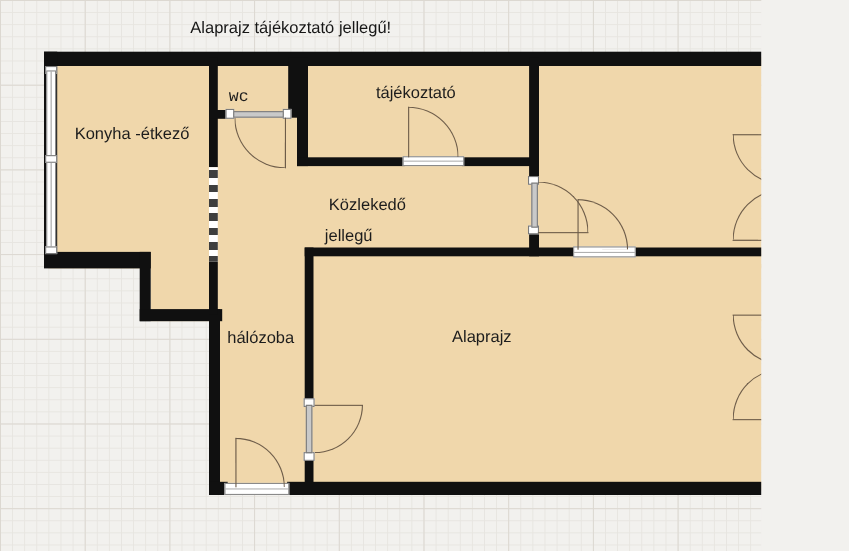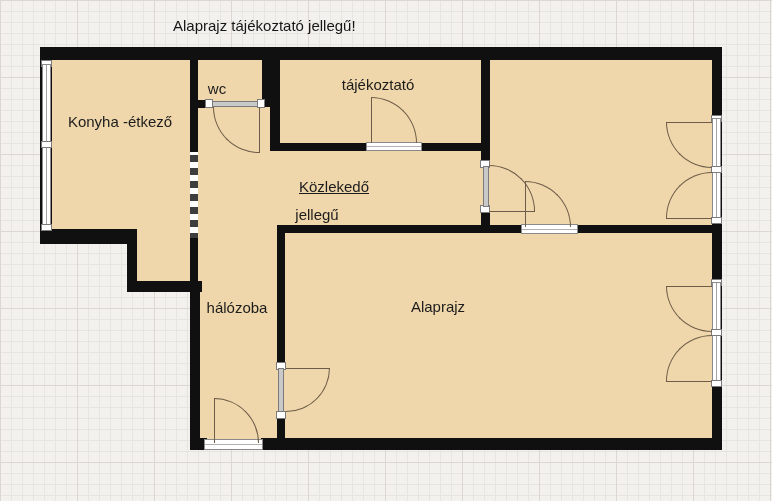--- a/index.html
+++ b/index.html
@@ -2,21 +2,21 @@
 <html style="--wall: #101010; --room-fill: #f0d7ab; --background: #f2f1ee; --grid-line: #e7e5e0; --grid-line-major: #dcd8d1; --door-arc: #6d5c49; --door-bar: #c9c9c9; --symbol-outline: #7b7b7b;"><head>
 <meta charset="utf-8">
 <style>
   html,body{margin:0;padding:0;}
   body{
     font-family:"Liberation Sans", sans-serif;
     background:var(--background,#f2f1ee);
   }
   #plan{
     position:relative;
-    width:772px;height:501px;
+    width:692px;height:501px;
     overflow:hidden;
     background-color:var(--background,#f2f1ee);
     background-image:
       linear-gradient(to right, var(--grid-line-major,#dcd8d1) 1px, transparent 1px),
       linear-gradient(to bottom, var(--grid-line-major,#dcd8d1) 1px, transparent 1px),
       linear-gradient(to right, var(--grid-line,#e7e5e0) 1px, transparent 1px),
       linear-gradient(to bottom, var(--grid-line,#e7e5e0) 1px, transparent 1px);
     background-size:77px 77px,77px 77px,11px 11px,11px 11px;
   }
   .fill{position:absolute;background:var(--room-fill,#f0d7ab);}
@@ -137,20 +137,20 @@
   <div class="cap" style="left:711px;top:279px;width:11px;height:7px;"></div>
   <div class="glass-v" style="left:712px;top:282px;width:9px;height:102px;"></div>
   <div class="cap" style="left:711px;top:329px;width:11px;height:7px;"></div>
   <div class="cap" style="left:711px;top:380px;width:11px;height:7px;"></div>
   <div class="panel-h" style="left:666px;top:286px;width:46px;"></div>
   <div class="arc arc-bl" style="left:666px;top:286px;width:46px;height:46px;"></div>
   <div class="panel-h" style="left:666px;top:381px;width:46px;"></div>
   <div class="arc arc-tl" style="left:666px;top:335px;width:46px;height:46px;"></div>
 
   <div class="label" style="left:60px;top:113px;">Konyha -étkező</div>
-  <div class="label" style="left:157px;top:80px;">wc</div>
+  <div class="label" style="left:157px;top:80px;font-family:Liberation Mono, monospace;">wc</div>
   <div class="label" style="left:318px;top:76px;">tájékoztató</div>
-  <div class="label" style="left:274px;top:178px;text-decoration:underline;">Közlekedő</div>
+  <div class="label" style="left:274px;top:178px;">Közlekedő</div>
   <div class="label" style="left:257px;top:206px;">jellegű</div>
   <div class="label" style="left:177px;top:299px;">hálózoba</div>
   <div class="label" style="left:378px;top:298px;">Alaprajz</div>
 
 </div>
 
 </body></html>

